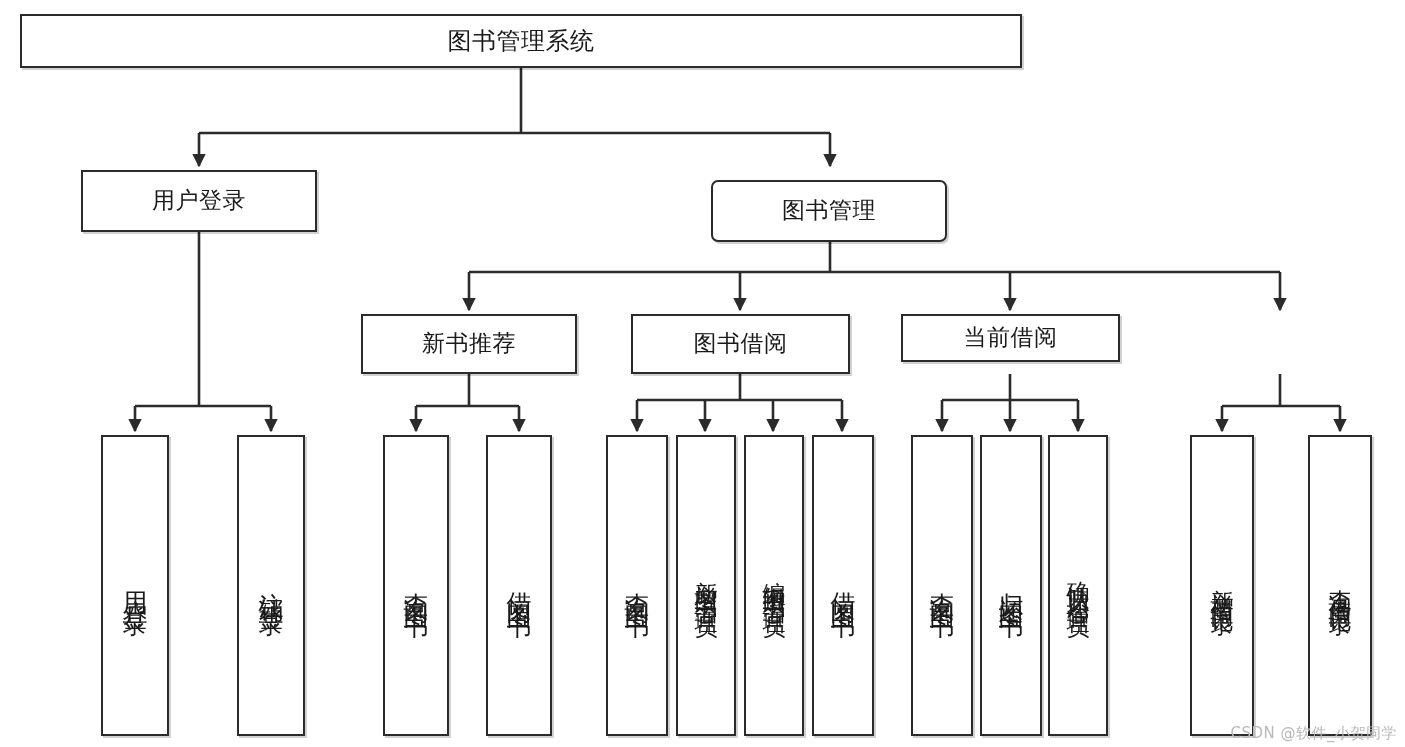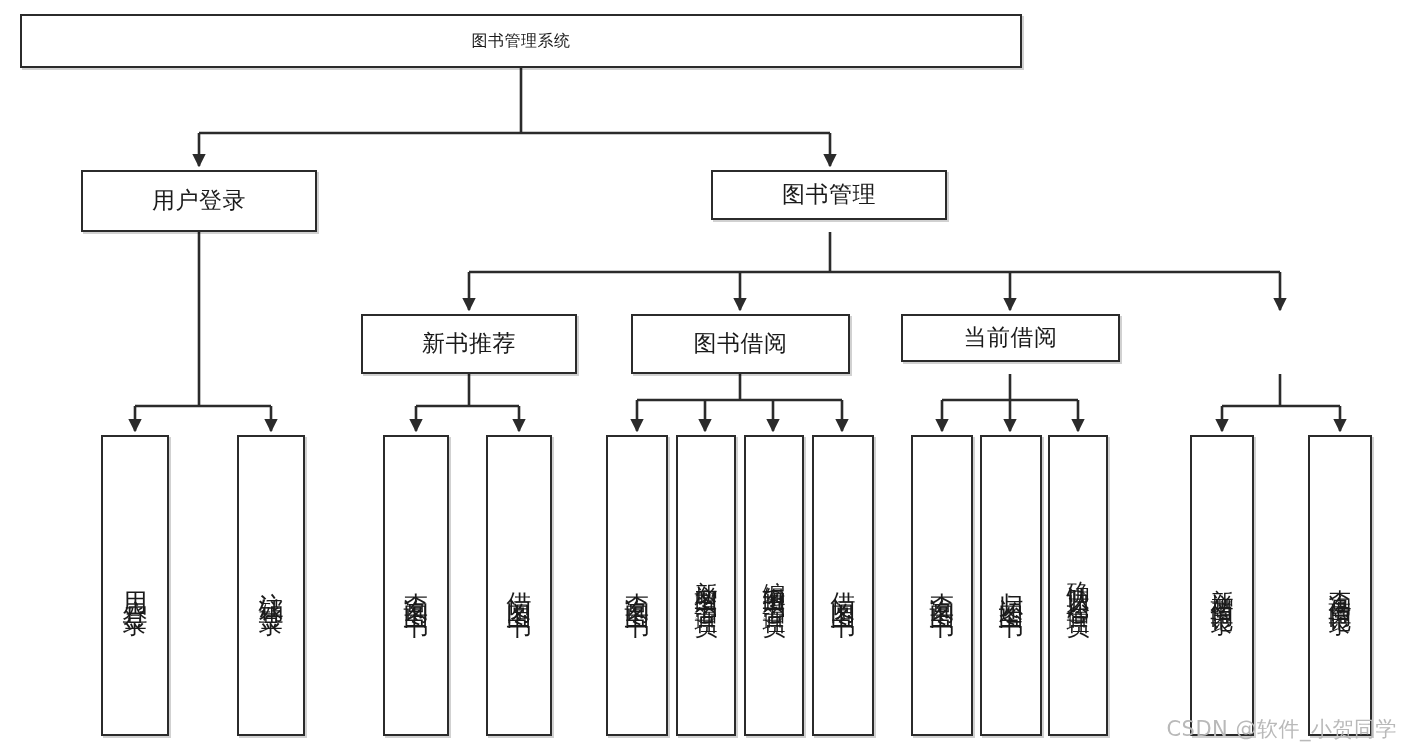--- a/index.html
+++ b/index.html
@@ -42,21 +42,21 @@
     line-height: 1.12;
     letter-spacing: 0.5px;
     white-space: pre;
   }
   
   .node.horiz .label {
     font-size: 23px;
     text-align: center;
   }
   .node.root .label {
-    font-size: 16px;
+    font-size: 24px;
   }
   
   .node.vert {
     align-items: center;
     justify-content: center;
   }
   .node.vert .label {
     writing-mode: vertical-rl;
     text-orientation: upright;
     font-size: 25px;
@@ -66,21 +66,21 @@
     max-height: 280px;
   }
   .node.vert.narrow .label {
     font-size: 23px;
     letter-spacing: 5px;
   }
   #watermark {
     position: absolute;
     right: 8px;
     bottom: 4px;
-    font-size: 21px;
+    font-size: 15px;
     color: #b9b9b9;
     letter-spacing: 0.5px;
     white-space: nowrap;
     font-family: "DejaVu Sans", "Liberation Sans", sans-serif;
   }
 </style>
 </head>
 <body>
 
 <div id="diagram-root">
@@ -138,21 +138,21 @@
     </g>
   </svg>
 
   <div class="node horiz root" style="left:20px; top:14px; width:1002px; height:54px;">
     <span class="label">图书管理系统</span>
   </div>
 
   <div class="node horiz" style="left:81px; top:170px; width:236px; height:62px;">
     <span class="label">用户登录</span>
   </div>
-  <div class="node horiz" style="left:711px; top:170px; width:236px; height:50px;">
+  <div class="node horiz" style="left:711px; top:180px; width:236px; height:62px;border-radius:7px;">
     <span class="label">图书管理</span>
   </div>
 
   <div class="node horiz" style="left:361px; top:314px; width:216px; height:60px;">
     <span class="label">新书推荐</span>
   </div>
   <div class="node horiz" style="left:631px; top:314px; width:219px; height:60px;">
     <span class="label">图书借阅</span>
   </div>
   <div class="node horiz" style="left:901px; top:314px; width:219px; height:48px;">

